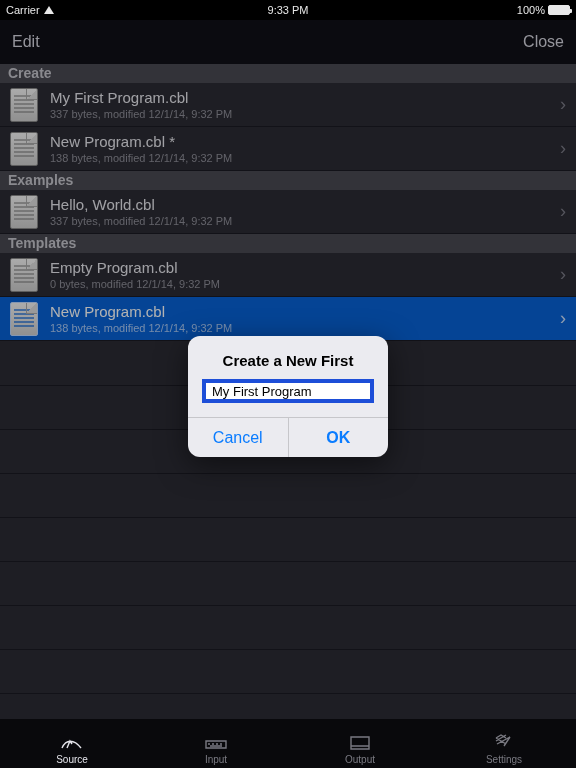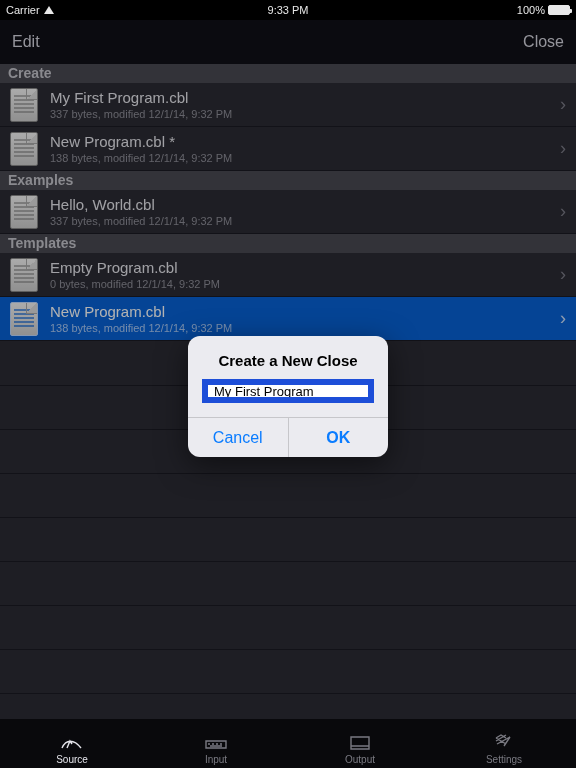--- a/index.html
+++ b/index.html
@@ -51,21 +51,21 @@
   .tab { flex:1; display:flex; flex-direction:column; align-items:center; justify-content:flex-end; padding-bottom:3px; color:#7a7a82; font-size:10px; gap:2px; }
   .tab.active { color:#e4e4ea; }
   .tab .ticon { width:26px; height:22px; display:flex; align-items:center; justify-content:center; }
   .tab svg { width:24px; height:20px; }
   .tab path, .tab rect, .tab line, .tab circle { stroke:currentColor; fill:none; stroke-width:1.4; }
 
   
   .alert { position:absolute; width:200px; left:50%; top:336px; transform:translateX(-50%); background:#ebebf0; border-radius:12px; overflow:hidden; box-shadow:0 8px 30px rgba(0,0,0,.5); }
   .alert-title { text-align:center; font-size:15px; font-weight:600; padding:16px 10px 10px 10px; color:#000; }
   .alert-body { padding:0 14px 14px 14px; }
-  .alert-input { width:100%; height:24px; border:6px solid #1d4ed8; background:#fff; font-size:13px; padding:0 6px; color:#000; }
+  .alert-input { width:100%; height:24px; border:4px solid #1d4ed8; background:#fff; font-size:13px; padding:0 6px; color:#000; }
   .alert-buttons { display:flex; border-top:1px solid #c6c6ca; height:40px; }
   .alert-buttons button { flex:1; background:transparent; border:none; font-size:16px; color:#0a7cff; cursor:pointer; }
   .alert-buttons button + button { border-left:1px solid #c6c6ca; font-weight:600; }
   @keyframes blink { 50% { opacity:0; } }
 
 </style>
 </head>
 <body>
 
 <div class="screen">
@@ -145,21 +145,21 @@
       <div class="ph-row"></div>
       <div class="ph-row"></div>
       <div class="ph-row"></div>
       <div class="ph-row"></div>
     </div>
   </div>
 
   <div class="dim"></div>
 
   <div class="alert">
-    <div class="alert-title">Create a New Close</div>
+    <div class="alert-title">Create a New First</div>
     <div class="alert-body">
       <input class="alert-input" type="text" value="My First Program" style="">
     </div>
     <div class="alert-buttons">
       <button>Cancel</button>
       <button>OK</button>
     </div>
   </div>
 
   <div class="tab-bar">

